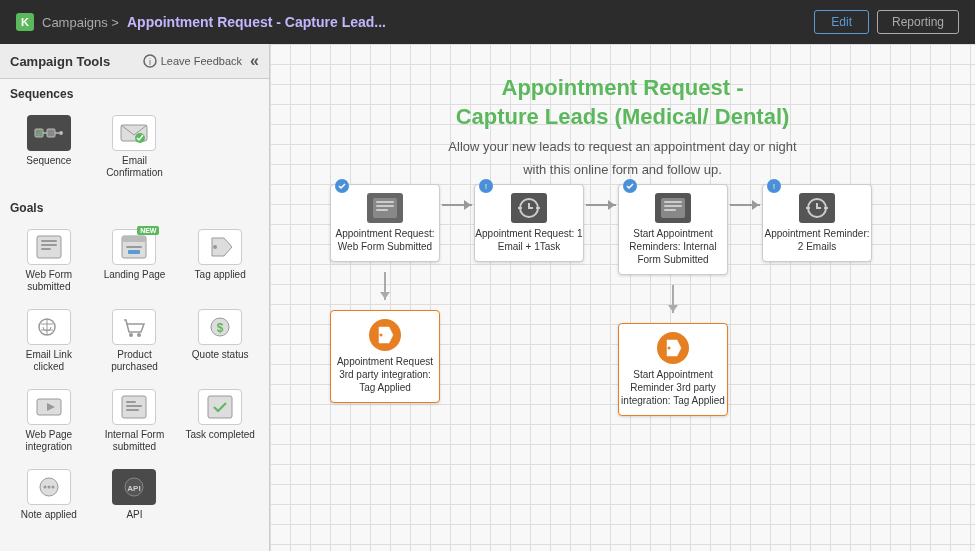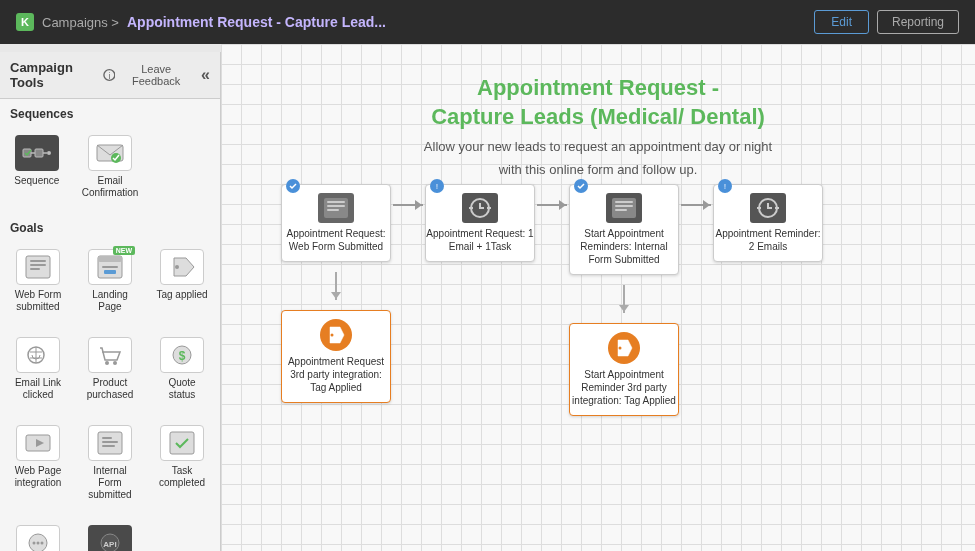--- a/index.html
+++ b/index.html
@@ -39,26 +39,25 @@
     }
 
     
     .main-layout {
       display: flex;
       height: calc(551px - 44px);
     }
 
     
     .sidebar {
-      width: 221px;
+      width: 270px;
       background: #f5f5f5;
       border-right: 1px solid #ccc;
       overflow-y: auto;
       flex-shrink: 0;
-      margin-top: 8px;
     }
     .sidebar-header {
       display: flex;
       align-items: center;
       justify-content: space-between;
       padding: 8px 10px;
       background: #ececec;
       border-bottom: 1px solid #ccc;
     }
     .sidebar-header-title { font-size: 13px; font-weight: bold; color: #333; }
@@ -73,21 +72,21 @@
       border: none; background: none; font-weight: bold;
     }
 
     .sidebar-section-label {
       font-size: 12px; font-weight: bold; color: #333;
       padding: 8px 10px 4px 10px;
     }
     .tools-grid {
       display: grid;
       grid-template-columns: repeat(3, 1fr);
-      gap: 12px;
+      gap: 4px;
       padding: 4px 8px 8px 8px;
     }
     .tool-item {
       display: flex; flex-direction: column; align-items: center;
       padding: 6px 4px;
       cursor: pointer;
       border-radius: 4px;
     }
     .tool-icon {
       width: 44px; height: 36px;

